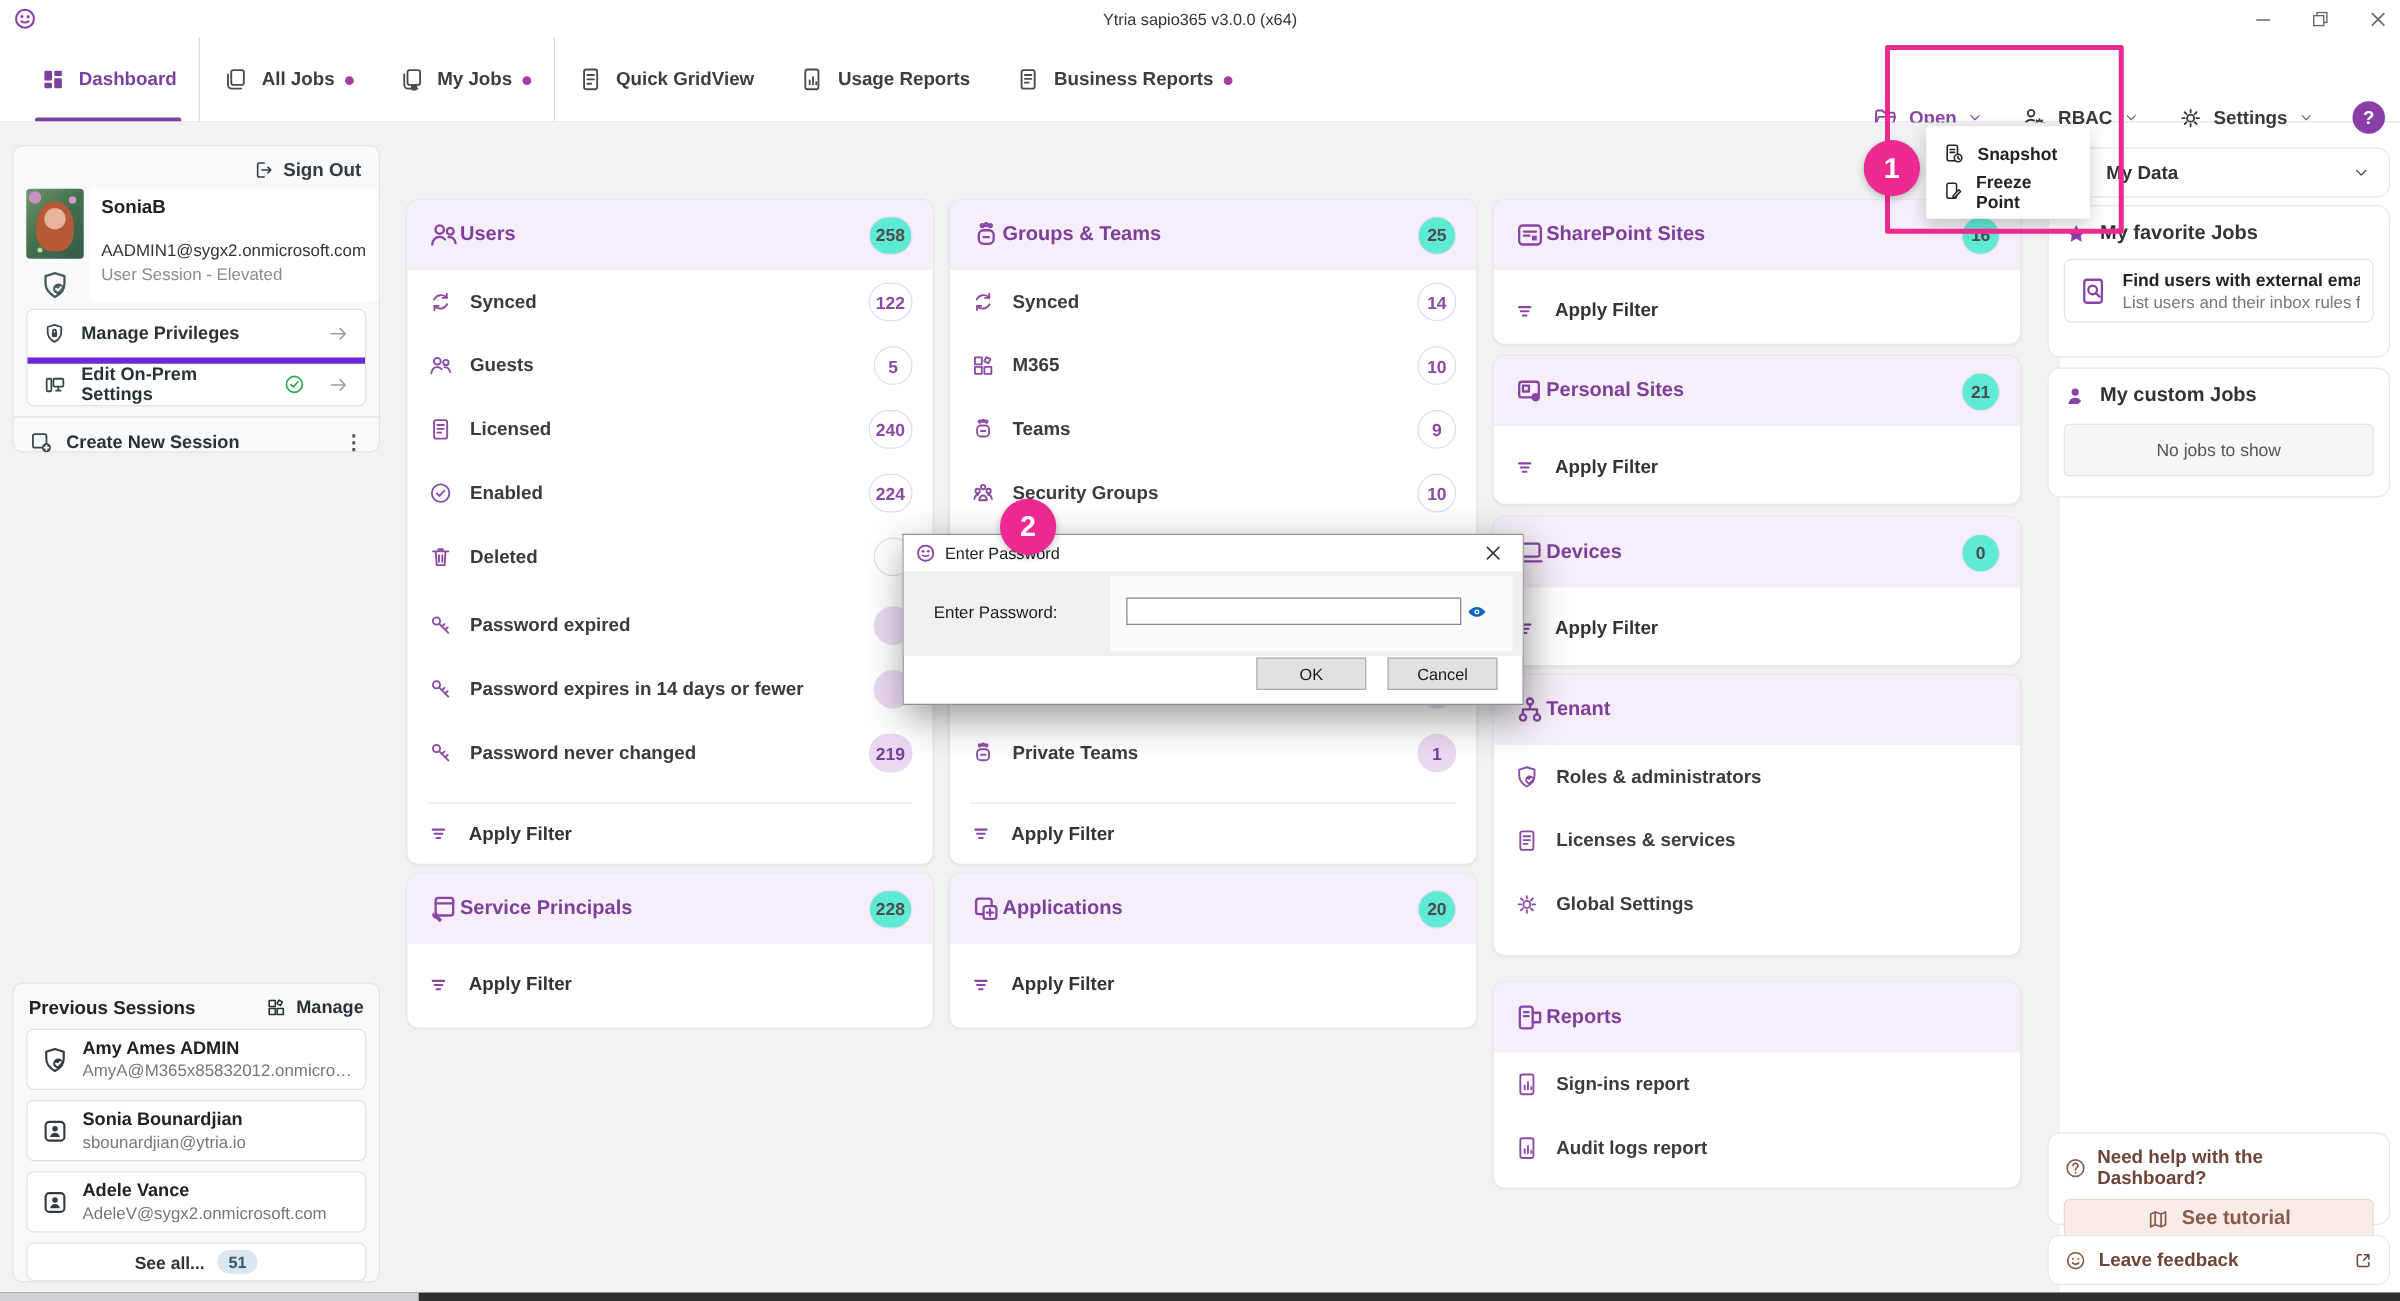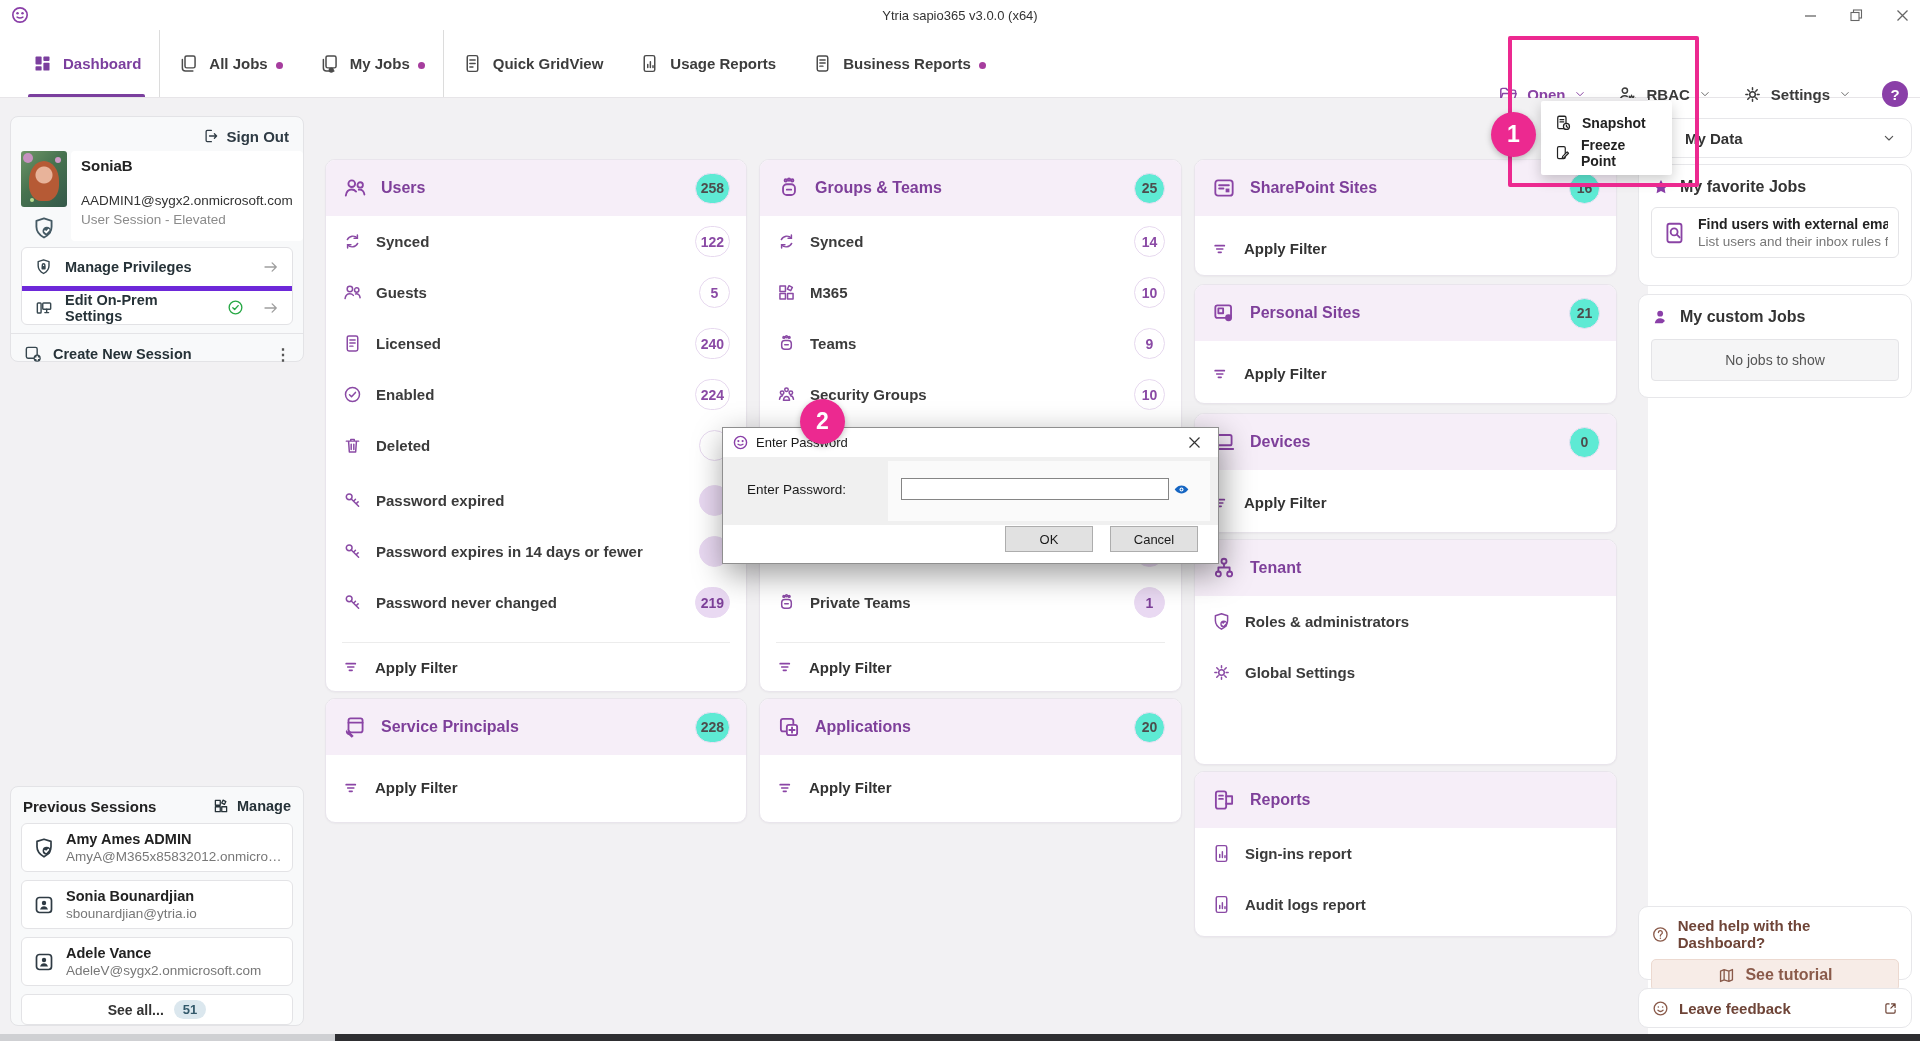--- a/index.html
+++ b/index.html
@@ -30,21 +30,21 @@
   .nav-btn .chev { width:14px; height:14px; color:#6a6a6a; }
   .nav-btn.open-btn { color:#8a44a5; }
   .nav-btn.open-btn .chev { color:#8a44a5; }
   .help-circle { width:26px; height:26px; border-radius:50%; background:#8a3fa8; color:#fff; font-weight:700; font-size:15px; display:flex; align-items:center; justify-content:center; cursor:pointer; }
 
   
   .main { position:absolute; left:0; top:98px; width:1648px; height:936px; background:#f2f1f3; }
 
   
   .card { position:absolute; background:#fff; border:1px solid #e9e5ec; border-radius:10px; overflow:hidden; box-shadow:0 1px 2px rgba(0,0,0,.04); display:flex; flex-direction:column; }
-  .card-header { height:56px; flex:none; display:flex; align-items:center; gap:13px; padding:0 16px; background:#f6eef8;justify-content:space-between; }
+  .card-header { height:56px; flex:none; display:flex; align-items:center; padding:0 16px; background:#f6eef8;justify-content:space-between; }
   .card-header .icn { width:26px; height:26px; color:#8a44a5; }
   .card-title { flex:1; font-size:16px; font-weight:700; color:#7e3f9a; }
   .badge { min-width:31px; height:31px; padding:0 5px; border-radius:16px; display:flex; align-items:center; justify-content:center; font-size:14px; font-weight:600; }
   .badge-header { background:#5eead4; border:1px solid #ecdff3; color:#4d4d4d; }
   .badge-outline { background:#fff; border:1px solid #e7d9ef; color:#8a4aa5; }
   .badge-filled { background:#e9d9f2; border:1px solid #e9d9f2; color:#7c3f98; }
   .badge-none { visibility:hidden; }
   .card-rows { padding:0 16px; display:flex; flex-direction:column; }
   .card-row { height:51px; display:flex; align-items:center; gap:13px; cursor:pointer; }
   .card-row .icn { width:21px; height:21px; color:#8a4aa5; flex:none; }
@@ -746,31 +746,41 @@
                 <circle cx="14.6" cy="14.8" r="4" fill="currentColor" stroke="none"></circle>
                 <path d="M12.9 14.9l1.2 1.2 2.2-2.4" stroke="#fff" fill="none"></path>
               </svg>
             </span>
             <span class="row-label">Roles &amp; administrators</span>
             <span class="badge badge-none"></span>
           </div>
           <div class="card-row">
             <span class="icn">
               <svg viewBox="0 0 24 24" fill="none" stroke="currentColor" stroke-width="1.7" stroke-linecap="round" stroke-linejoin="round">
+                <rect x="6" y="3.5" width="12" height="17" rx="2"></rect>
+                <path d="M9 8h6M9 11.5h6M9 15h3.5"></path>
+              </svg>
+            </span>
+            <span class="row-label">Licenses &amp; services</span>
+            <span class="badge badge-none"></span>
+          </div>
+          <div class="card-row">
+            <span class="icn">
+              <svg viewBox="0 0 24 24" fill="none" stroke="currentColor" stroke-width="1.7" stroke-linecap="round" stroke-linejoin="round">
                 <circle cx="12" cy="12" r="3.2"></circle>
                 <path d="M12 4.4v2.3M12 17.3v2.3M4.4 12h2.3M17.3 12h2.3M6.6 6.6l1.7 1.7M15.7 15.7l1.7 1.7M17.4 6.6l-1.7 1.7M8.3 15.7l-1.7 1.7"></path>
               </svg>
             </span>
             <span class="row-label">Global Settings</span>
             <span class="badge badge-none"></span>
           </div>
       </div>
     </div>
 
-    <div class="card" style="left:1194px; top:673px; width:423px; height:166px;">
+    <div class="card" style="left:1194px; top:687px; width:423px; height:166px;">
       <div class="card-header">
         <span class="icn">
             <svg viewBox="0 0 24 24" fill="none" stroke="currentColor" stroke-width="1.7" stroke-linecap="round" stroke-linejoin="round">
               <rect x="4.5" y="4" width="9.5" height="16" rx="2"></rect>
               <path d="M7.5 8h3.5M7.5 11h3.5"></path>
               <path d="M14 8.5h5.5v7H14"></path>
             </svg>
           </span>
         <span class="card-title">Reports</span>
       </div>

